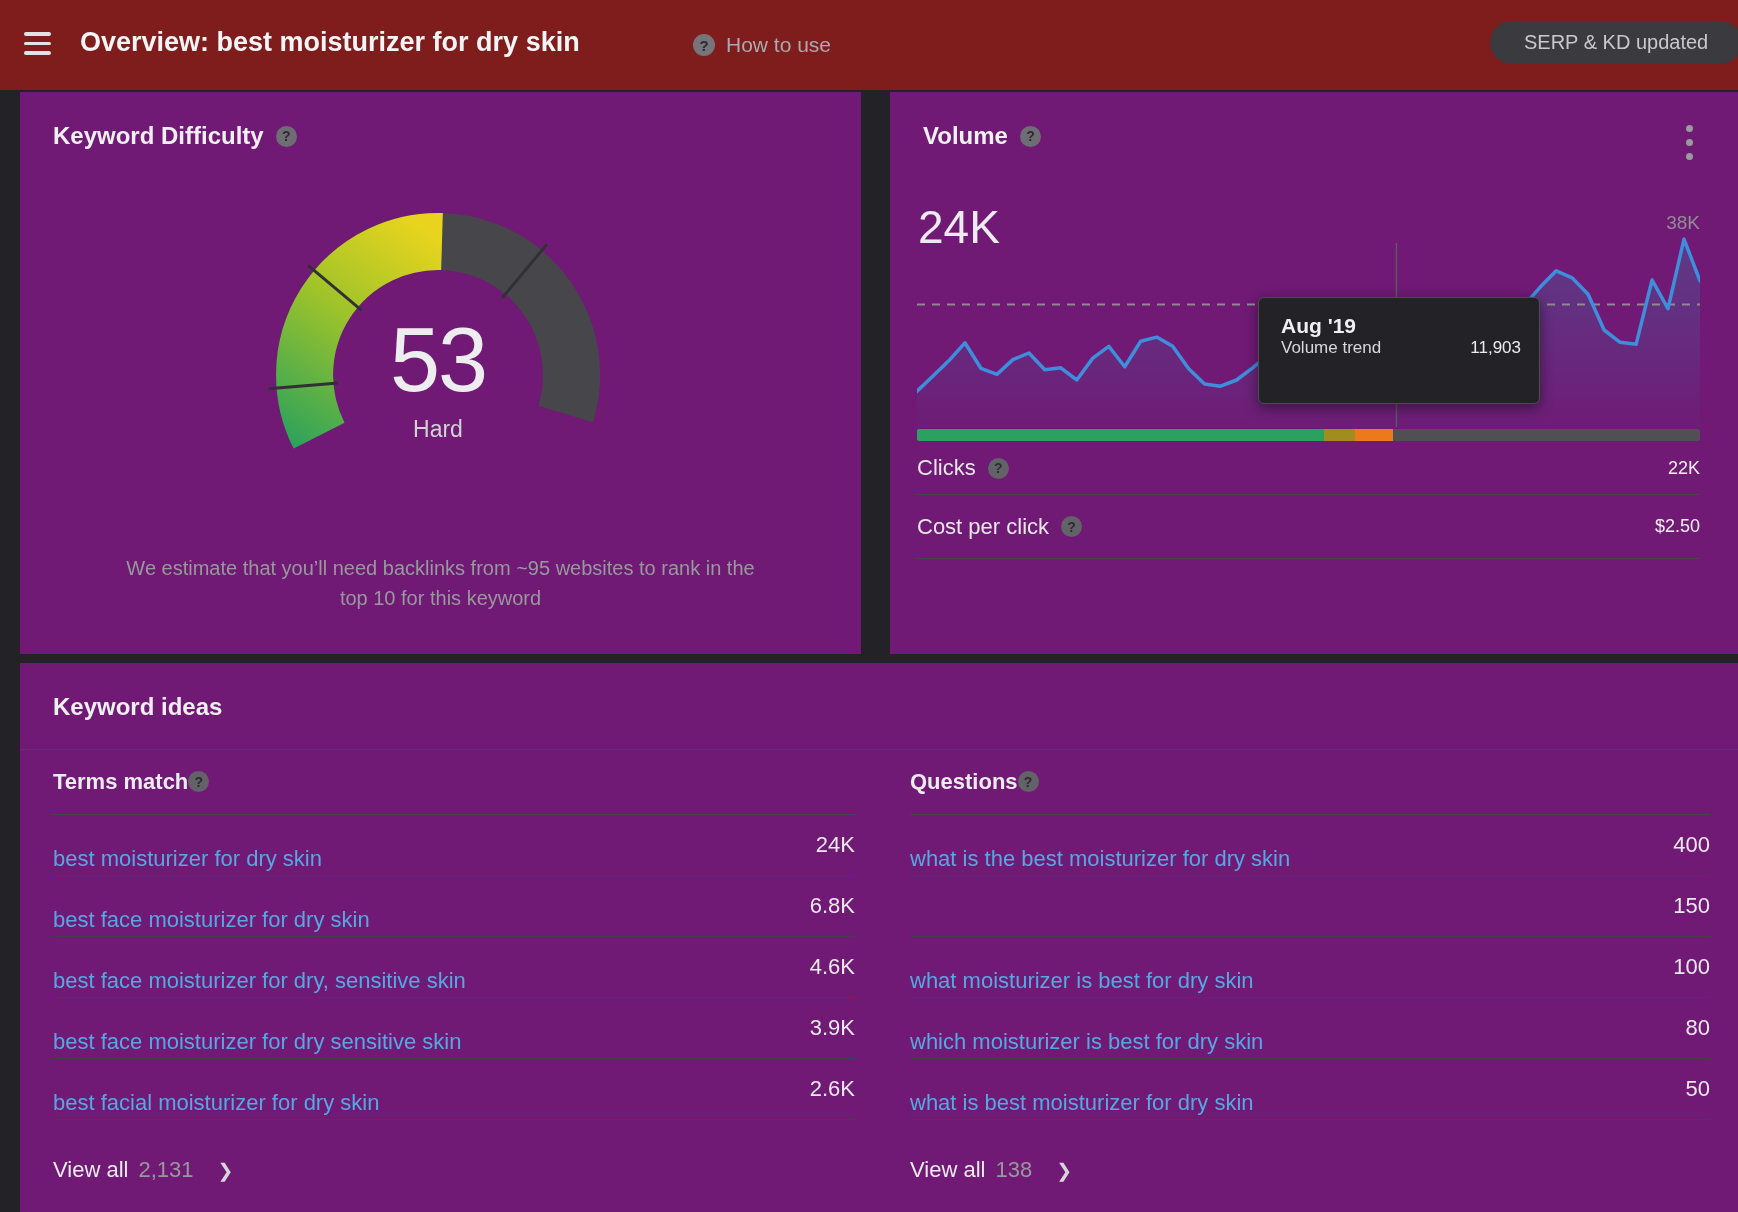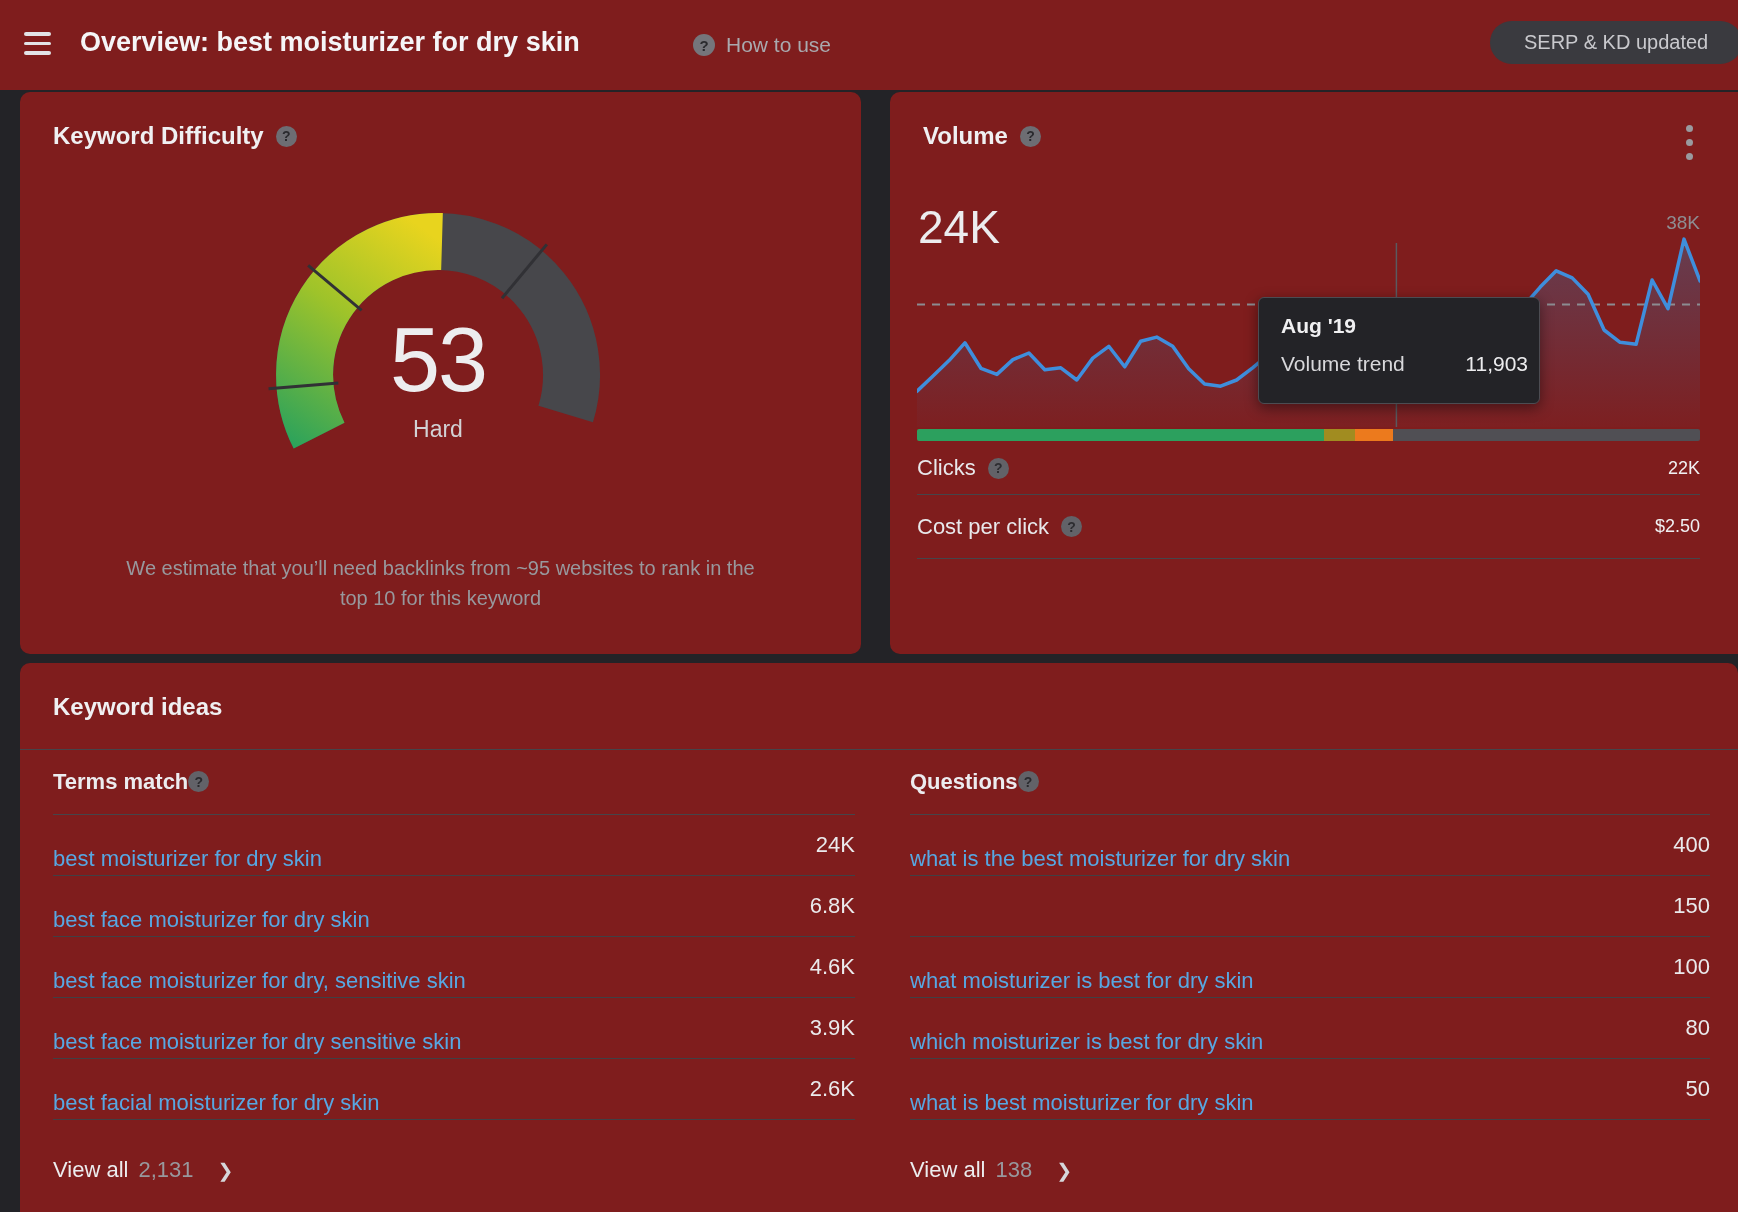--- a/index.html
+++ b/index.html
@@ -16,21 +16,21 @@
     width:22px; height:22px; border-radius:50%; background:#75757b; color:#2a2a2e;
     font-size:15px; font-weight:bold; flex:0 0 auto; cursor:pointer; }
   .help-icon::before { content:"?"; }
   .howto-wrap { position:absolute; left:693px; top:33px; display:flex; align-items:center; gap:11px; }
   .howto { font-size:21px; color:#a9a9ae; white-space:nowrap; }
   .badge { position:absolute; left:1490px; top:21px; height:43px; border-radius:22px;
     background:#3a3a3f; color:#c9c9cd; font-size:20px; line-height:43px;
     padding:0 34px; white-space:nowrap; }
 
   
-  .card { position:absolute; background:#7f1d1d; border-radius:10px; }
+  .card { position:absolute; background:#701a75; border-radius:0; }
   .card-title { position:absolute; left:33px; top:30px; display:flex; align-items:center; gap:12px;
     font-size:24px; font-weight:bold; color:#f0f0f2; white-space:nowrap; }
   .card-title .help-icon { width:21px; height:21px; font-size:14px; background:#6d6d73; }
 
   #kd-card { left:20px; top:92px; width:841px; height:562px; }
   #volume-card { left:890px; top:92px; width:848px; height:562px; border-top-right-radius:0; border-bottom-right-radius:0; }
   #ideas-card { left:20px; top:663px; width:1718px; height:560px; border-bottom-left-radius:0; border-bottom-right-radius:0; }
 
   
   #kd-gauge { position:absolute; left:0; top:0; }
@@ -54,23 +54,23 @@
   .metrics { position:absolute; left:27px; top:350px; width:783px; }
   .metric-row { display:flex; align-items:center; }
   .metric-row.b { border-bottom:1px solid #45454a; }
   .metric-label { display:flex; align-items:center; gap:12px; font-size:22px; color:#e8e8eb; }
   .metric-label .help-icon { width:21px; height:21px; font-size:14px; background:#626268; color:#2d2d31; }
   .metric-value { margin-left:auto; font-size:18px; color:#f0f0f2; }
 
   
   .tooltip { position:absolute; left:368px; top:205px; width:282px; height:107px;
     background:#232327; border:1px solid #4c4c52; border-radius:6px;
-    box-shadow:0 4px 14px rgba(0,0,0,.45); padding:16px 11px 14px 22px; z-index:5; }
+    box-shadow:0 4px 14px rgba(0,0,0,.45); padding:16px 18px 14px 22px; z-index:5; }
   .tooltip-title { font-size:21px; font-weight:bold; color:#f0f0f2; }
-  .tooltip-row { display:flex; margin-top:14px; font-size:21px; color:#d8d8db; }
+  .tooltip-row { display:flex; font-size:17px; color:#d8d8db; }
   .tooltip-row .tv { margin-left:auto; color:#ececee; }
 
   
   .ki-divider { position:absolute; left:0; top:86px; width:1718px; height:1px; background:#45454a; }
   .ki-col { position:absolute; top:86px; }
   #ki-col-0 { left:33px;  width:802px; }
   #ki-col-1 { left:890px; width:800px; }
   .ki-colheader { height:66px; display:flex; align-items:center; gap:0;
     font-size:22px; font-weight:bold; color:#ececef; border-bottom:1px solid #45454a; }
   .ki-colheader .help-icon { width:21px; height:21px; font-size:14px; background:#626268; }

